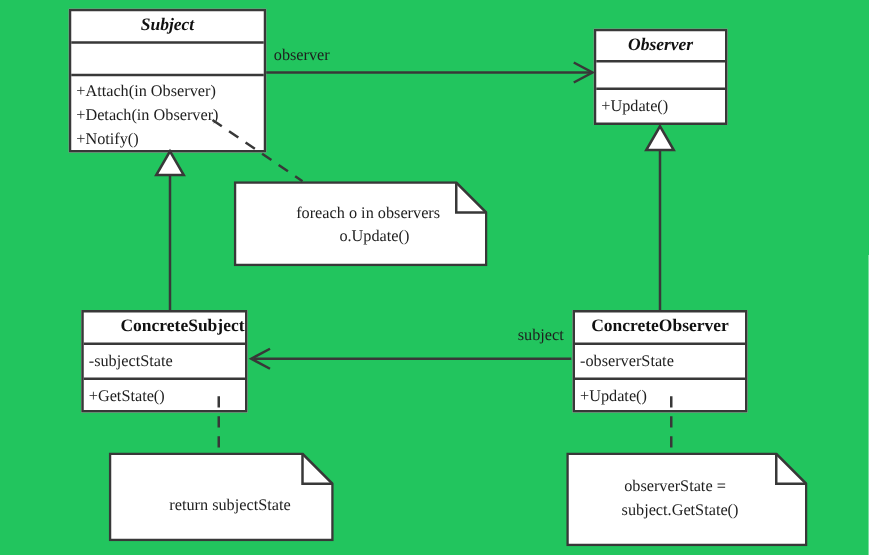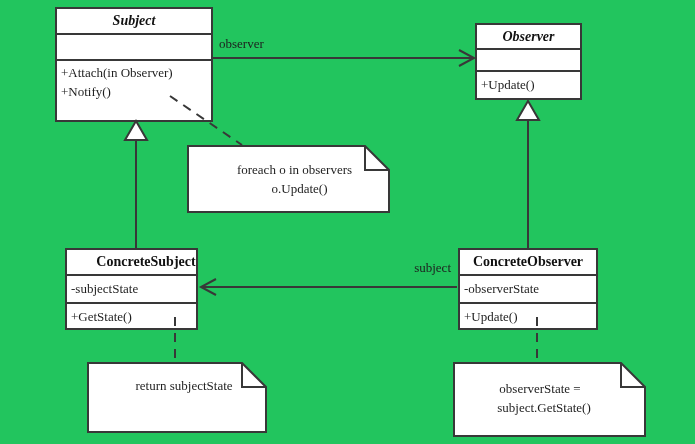--- a/index.html
+++ b/index.html
@@ -107,20 +107,21 @@
     <line x1="170" y1="96" x2="242" y2="145" stroke="#383838" stroke-width="2" stroke-dasharray="9,7"></line>
     <line x1="175" y1="317" x2="175" y2="362" stroke="#383838" stroke-width="2" stroke-dasharray="9,7"></line>
     <line x1="537" y1="317" x2="537" y2="362" stroke="#383838" stroke-width="2" stroke-dasharray="9,7"></line>
   </svg>
 
   <div class="cls" style="left:55px; top:7px; width:158px; height:115px;">
     <div class="cls-title abstract" style="line-height:24px; height:26px;">Subject</div>
     <div class="cls-attrs" style="height:26px;"></div>
     <div class="cls-methods" style="padding-top:2px;border-radius:19px;">
       <div class="member">+Attach(in Observer)</div>
+      <div class="member">+Detach(in Observer)</div>
       <div class="member">+Notify()</div>
     </div>
   </div>
 
   <div class="cls" style="left:475px; top:23px; width:107px; height:77px;">
     <div class="cls-title abstract" style="line-height:23px; height:25px;">Observer</div>
     <div class="cls-attrs" style="height:22px;"></div>
     <div class="cls-methods" style="padding-top:3px;">
       <div class="member">+Update()</div>
     </div>
@@ -155,21 +156,21 @@
       <div class="note-line">foreach o in observers</div>
       <div class="note-line" style="padding-left:10px;">o.Update()</div>
     </div>
   </div>
 
   <div class="note" style="left:87px; top:362px; width:180px; height:71px;">
     <svg width="180" height="71" viewBox="0 0 180 71">
       <path d="M1,1 L155,1 L179,25 L179,70 L1,70 Z" fill="#ffffff" stroke="#383838" stroke-width="2"></path>
       <path d="M155,1 L155,25 L179,25" fill="none" stroke="#383838" stroke-width="2"></path>
     </svg>
-    <div class="note-text" style="padding:14px 0 0 14px;">
+    <div class="note-text" style="padding:32px 0 0 14px;">
       <div class="note-line">return subjectState</div>
     </div>
   </div>
 
   <div class="note" style="left:453px; top:362px; width:160px; height:75px;">
     <svg width="193" height="75" viewBox="0 0 193 75">
       <path d="M1,1 L168,1 L192,25 L192,74 L1,74 Z" fill="#ffffff" stroke="#383838" stroke-width="2"></path>
       <path d="M168,1 L168,25 L192,25" fill="none" stroke="#383838" stroke-width="2"></path>
     </svg>
     <div class="note-text" style="padding:17px 0 0 14px;">

